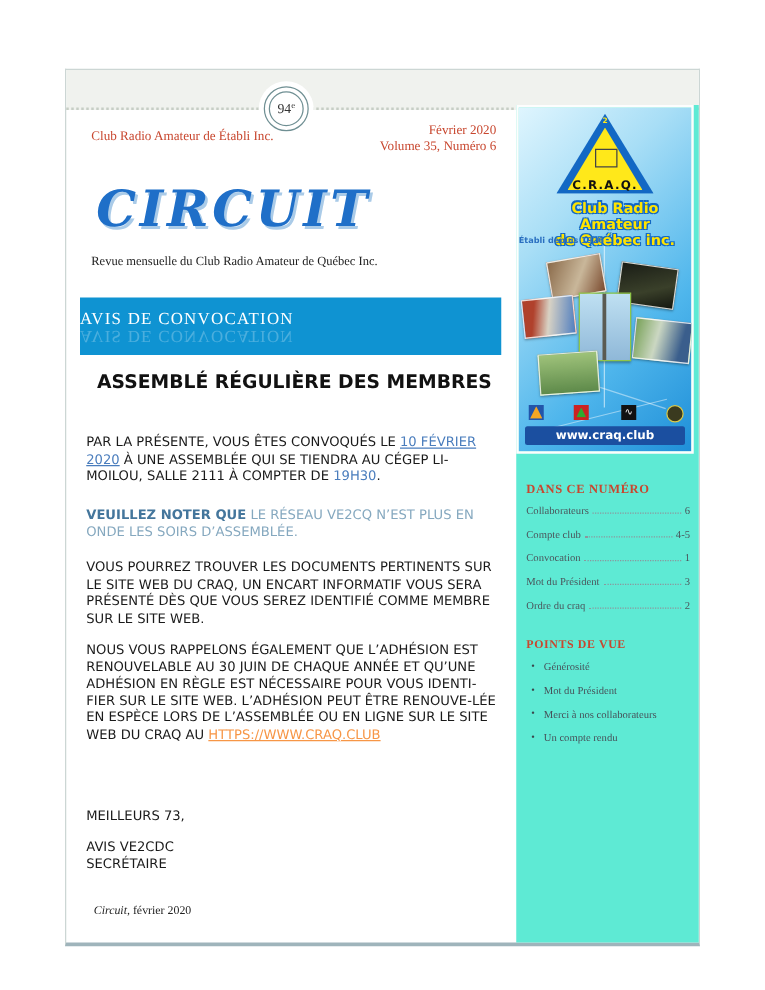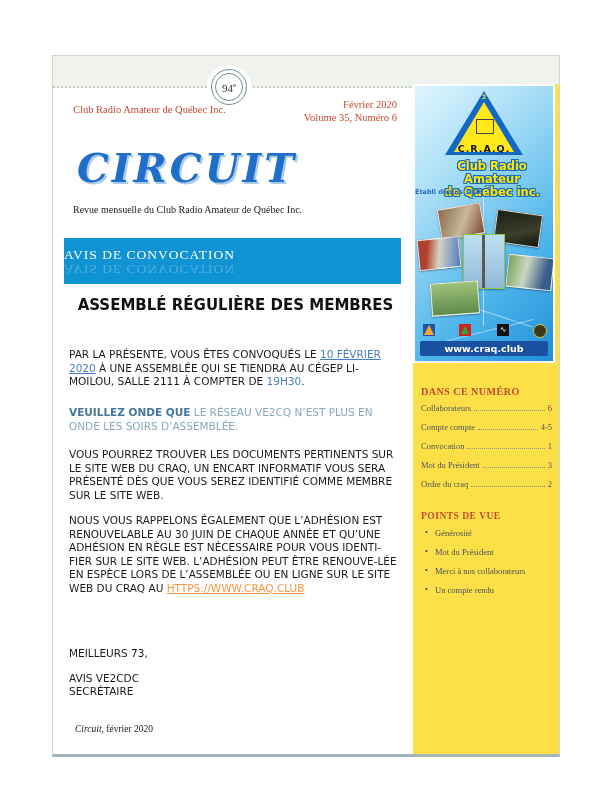--- a/index.html
+++ b/index.html
@@ -41,21 +41,21 @@
   .seg-time{color:#4a7dbd;}
   .seg-bb{color:#44769c;font-weight:bold;}
   .seg-bl{color:#85a8bf;}
   .seg-link{color:#f79646;text-decoration:underline;}
   .closing{position:absolute;left:16px;top:591px;font-size:10.5px;color:#1a1a1a;}
   .signature{position:absolute;left:16px;top:616px;font-size:10.5px;line-height:12.5px;color:#1a1a1a;}
   .footer-note{position:absolute;left:22px;top:668px;font-family:"Liberation Serif",serif;
                font-size:9.5px;color:#222;}
   .footer-note .it{font-style:italic;font-family:Liberation Serif, serif;}
   
-  .sidebar-panel{position:absolute;left:360px;top:28px;width:146px;height:670px;background:#fde047;}
+  .sidebar-panel{position:absolute;left:360px;top:28px;width:146px;height:670px;background:#5eead4;}
   .poster{position:absolute;left:0;top:0;width:138px;height:275px;border:2px solid #fdfdfd;
           background:linear-gradient(135deg,#dff5fe 0%,#a8def6 30%,#4fb6ec 68%,#1f8fd8 100%);
           overflow:hidden;}
   .ant-v{position:absolute;left:68px;top:110px;width:1px;height:130px;background:rgba(255,255,255,.55);}
   .ant-d1{position:absolute;left:20px;top:225px;width:100px;height:1px;background:rgba(255,255,255,.45);transform:rotate(18deg);}
   .ant-d2{position:absolute;left:20px;top:245px;width:100px;height:1px;background:rgba(255,255,255,.45);transform:rotate(-14deg);}
   .craq-logo{position:absolute;left:30px;top:5px;width:78px;height:64px;}
   .t-blue{position:absolute;inset:0;background:#1368c4;clip-path:polygon(50% 0,100% 100%,0 100%);}
   .t-yellow{position:absolute;left:9px;top:11px;width:60px;height:50px;background:#ffe81a;
             clip-path:polygon(50% 0,100% 100%,0 100%);}
@@ -112,38 +112,38 @@
 <div class="page">
   <div class="frame">
     <div class="top-strip"></div>
 
     <div class="badge">
       <div class="badge-ring"></div>
       <div class="badge-ring2"></div>
       <div class="badge-text"><span>94</span><sup>e</sup></div>
     </div>
 
-    <div class="club-name">Club Radio Amateur de Québec Inc.</div>
+    <div class="club-name">Club Radio Amateur de Établi Inc.</div>
     <div class="issue-info">
       <div>Février 2020</div>
       <div>Volume 35, Numéro 6</div>
     </div>
 
     <div class="nl-title">CIRCUIT</div>
     <div class="nl-subtitle">Revue mensuelle du Club Radio Amateur de Québec Inc.</div>
 
     <div class="banner">
       <div class="banner-text">AVIS DE CONVOCATION</div>
       <div class="banner-refl">AVIS DE CONVOCATION</div>
     </div>
 
     <div class="heading">ASSEMBLÉ RÉGULIÈRE DES MEMBRES</div>
 
     <div class="para" style="top:292px;"><span>PAR LA PRÉSENTE, VOUS ÊTES CONVOQUÉS LE </span><span class="seg-date">10 FÉVRIER 2020</span><span> À UNE ASSEMBLÉE QUI SE TIENDRA AU CÉGEP LI-MOILOU, SALLE 2111 À COMPTER DE </span><span class="seg-time">19H30</span><span>.</span></div>
-    <div class="para" style="top:350px;"><span class="seg-bb">VEUILLEZ ONDE QUE</span><span class="seg-bl"> LE RÉSEAU VE2CQ N’EST PLUS EN ONDE LES SOIRS D’ASSEMBLÉE.</span></div>
+    <div class="para" style="top:350px;"><span class="seg-bb">VEUILLEZ NOTER QUE</span><span class="seg-bl"> LE RÉSEAU VE2CQ N’EST PLUS EN ONDE LES SOIRS D’ASSEMBLÉE.</span></div>
     <div class="para" style="top:392px;"><span>VOUS POURREZ TROUVER LES DOCUMENTS PERTINENTS SUR LE SITE WEB DU CRAQ, UN ENCART INFORMATIF VOUS SERA PRÉSENTÉ DÈS QUE VOUS SEREZ IDENTIFIÉ COMME MEMBRE SUR LE SITE WEB.</span></div>
     <div class="para" style="top:458px;"><span>NOUS VOUS RAPPELONS ÉGALEMENT QUE L’ADHÉSION EST RENOUVELABLE AU 30 JUIN DE CHAQUE ANNÉE ET QU’UNE ADHÉSION EN RÈGLE EST NÉCESSAIRE POUR VOUS IDENTI-FIER SUR LE SITE WEB. L’ADHÉSION PEUT ÊTRE RENOUVE-LÉE EN ESPÈCE LORS DE L’ASSEMBLÉE OU EN LIGNE SUR LE SITE WEB DU CRAQ AU </span><span class="seg-link">HTTPS://WWW.CRAQ.CLUB</span></div>
 
     <div class="closing">MEILLEURS 73,</div>
     <div class="signature">
       <div>AVIS VE2CDC</div>
       <div>SECRÉTAIRE</div>
     </div>
 
     <div class="footer-note">
@@ -189,21 +189,21 @@
       </div>
 
       <div class="toc-header" style="position:absolute;left:8px;top:302px;">DANS CE NUMÉRO</div>
       <div class="toc-list" style="position:absolute;left:8px;top:319px;width:131px;">
           <div class="toc-row">
             <span>Collaborateurs</span>
             <span class="toc-leader"></span>
             <span>6</span>
           </div>
           <div class="toc-row">
-            <span>Compte compte</span>
+            <span>Compte club</span>
             <span class="toc-leader"></span>
             <span>4-5</span>
           </div>
           <div class="toc-row">
             <span>Convocation</span>
             <span class="toc-leader"></span>
             <span>1</span>
           </div>
           <div class="toc-row">
             <span>Mot du Président</span>

